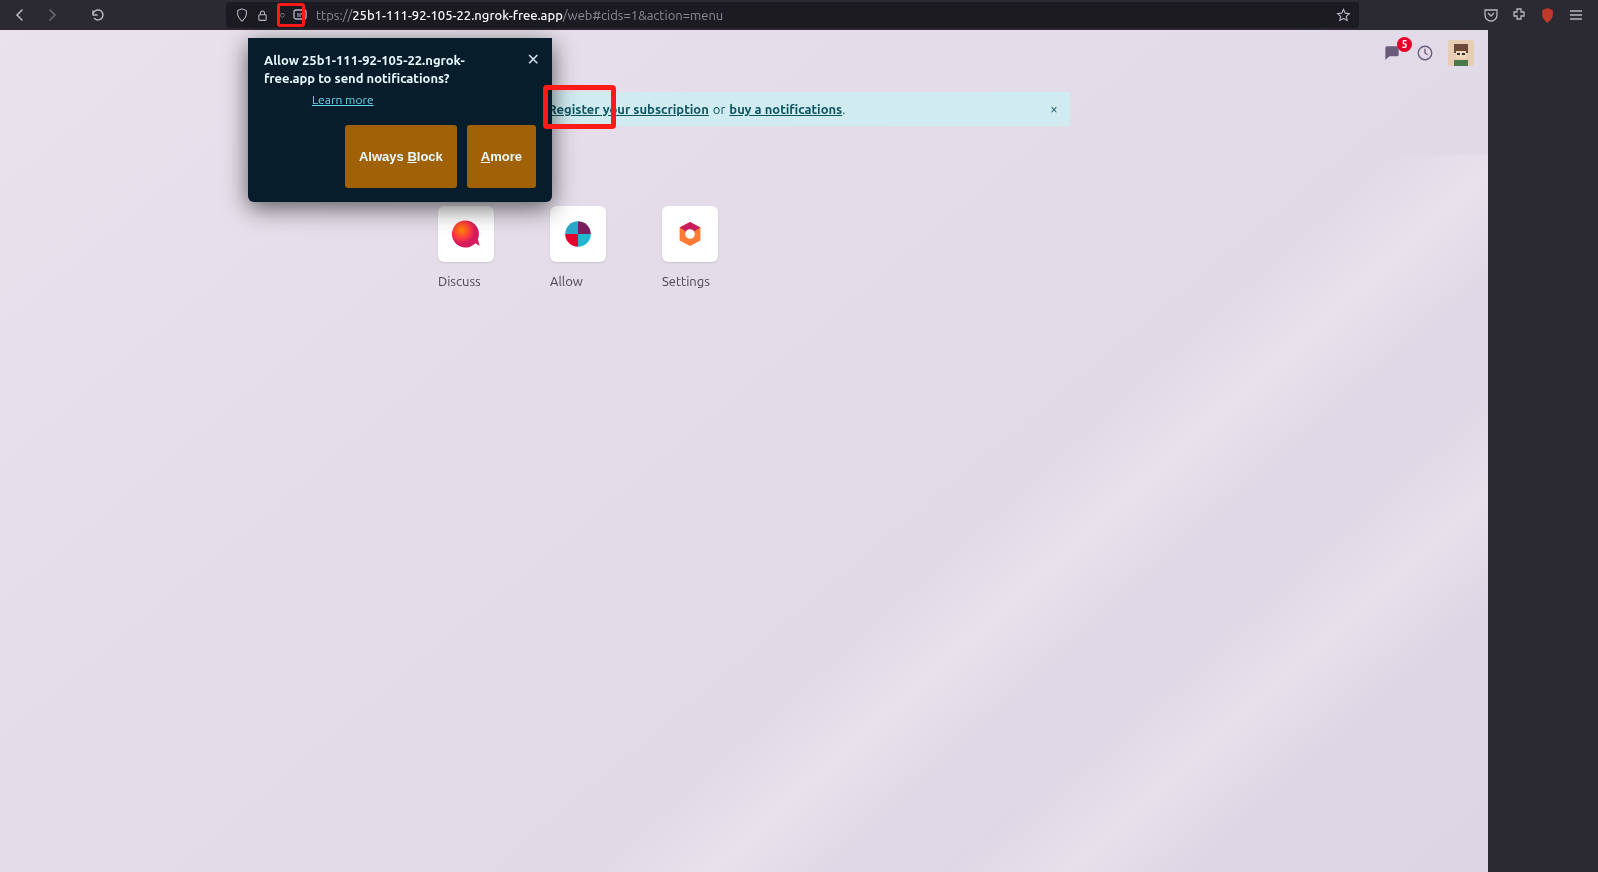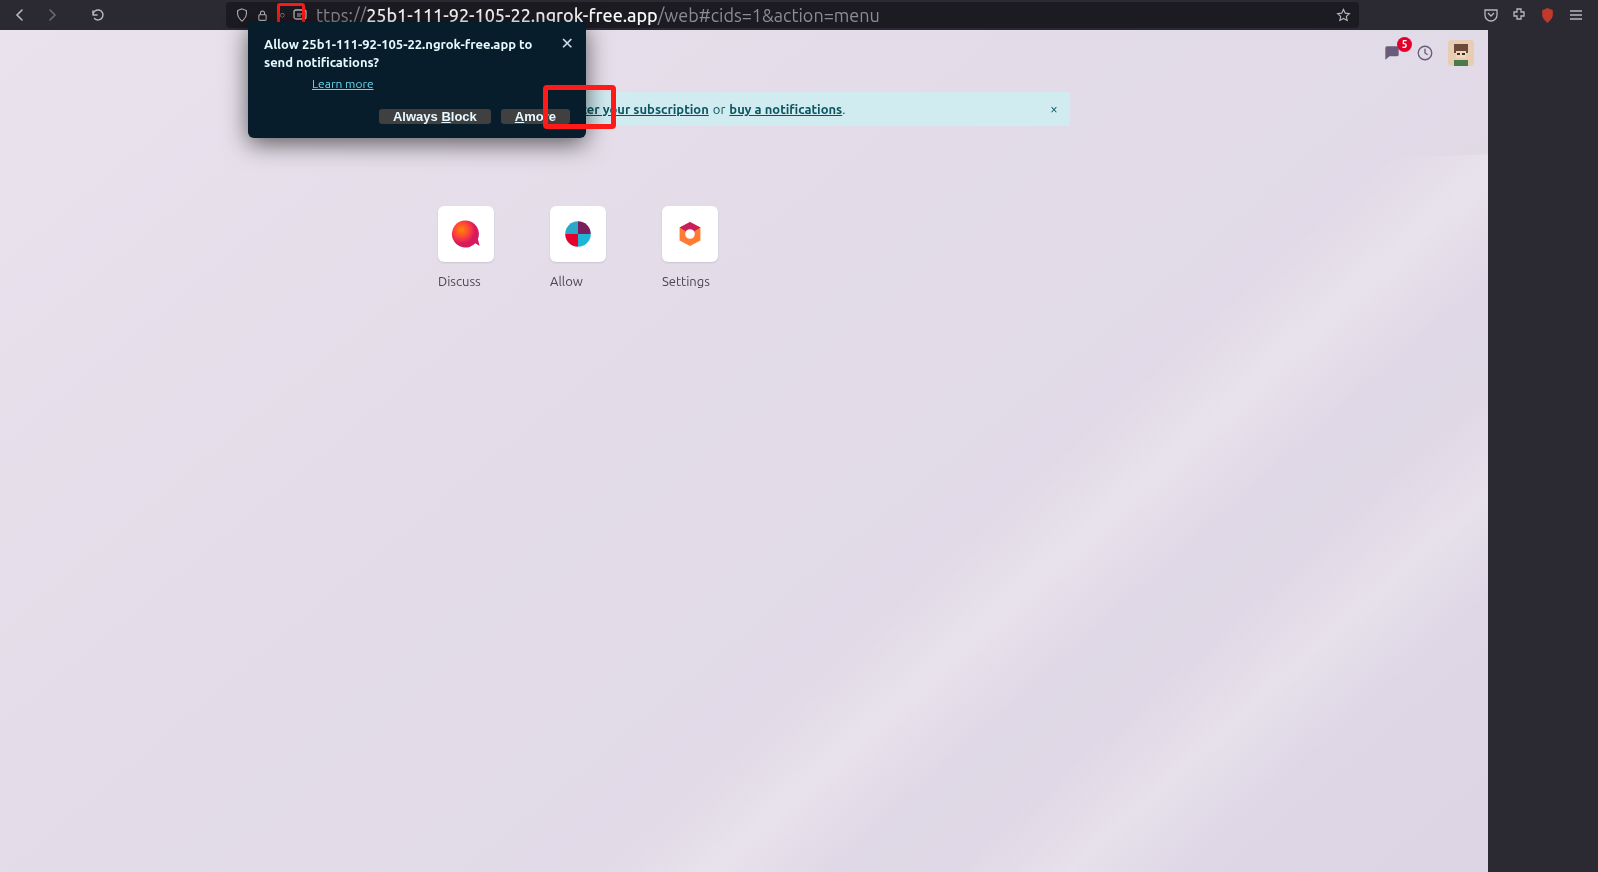--- a/index.html
+++ b/index.html
@@ -36,21 +36,21 @@
   display: flex;
   align-items: center;
   background: #1c1b22;
   border-radius: 4px;
   height: 26px;
   margin: 0 120px 0 110px;
   padding: 0 6px;
   position: relative;
 }
 .url-bar .ic { width: 20px; display:flex; align-items:center; justify-content:center; color:#b8b6bf; font-size:13px;}
-.url-text { color: #8d8b96; font-size: 18px; letter-spacing: 0; }
+.url-text { color: #8d8b96; font-size: 13px; letter-spacing: 0; }
 .url-text .bold { color: #fbfbfe; font-weight:500; }
 .url-star { margin-left:auto; color:#b8b6bf;}
 .notif-anchor-highlight {
   position:absolute;
   top:1px; left:51px;
   width:28px; height:24px;
   border:3px solid #ff1a1a;
   border-radius:3px;
   pointer-events:none;
 }
@@ -127,36 +127,36 @@
 .tile-icon {
   width:56px; height:56px; background:#fff; border-radius:6px;
   display:flex; align-items:center; justify-content:center;
   box-shadow:0 1px 2px rgba(0,0,0,0.12);
 }
 .tile-label { font-size:13px; color:#4a4651; white-space:nowrap;}
 
 
 .perm-popup {
   position:absolute;
-  top:22px; left:248px;
-  width:338px;
+  top:38px; left:248px;
+  width:304px;
   background:#071d2b;
   border-radius:0 0 6px 6px;
   box-shadow:0 6px 24px rgba(0,0,0,0.6);
   color:#e7faff;
   z-index:90;
   padding:14px 16px 14px 16px;
 }
 .perm-title { font-size:13px; font-weight:700; line-height:1.35; padding-right:24px;}
 .perm-learn { color:#66d9ef; font-size:12px; text-decoration:underline; display:inline-block; margin-top:6px;margin-left:48px;}
 .perm-close { position:absolute; top:12px; right:12px; color:#cde; font-size:16px;}
 .perm-actions { display:flex; justify-content:flex-end; gap:10px; margin-top:18px;}
 .perm-btn {
-  background:#404040; color:#e7faff;
-  border:none; padding:0 14px; font-size:13px; font-weight:700;
+  background:#a16207; color:#e7faff;
+  border:none; padding:24px 14px; font-size:13px; font-weight:700;
   border-radius:3px;
 }
 .perm-btn .ul { text-decoration:underline;}
 .allow-highlight {
   position:absolute;
   border:5px solid #ff1a1a;
   border-radius:4px;
   pointer-events:none;
   top:85px; left:543px;
   width:73px; height:44px;

